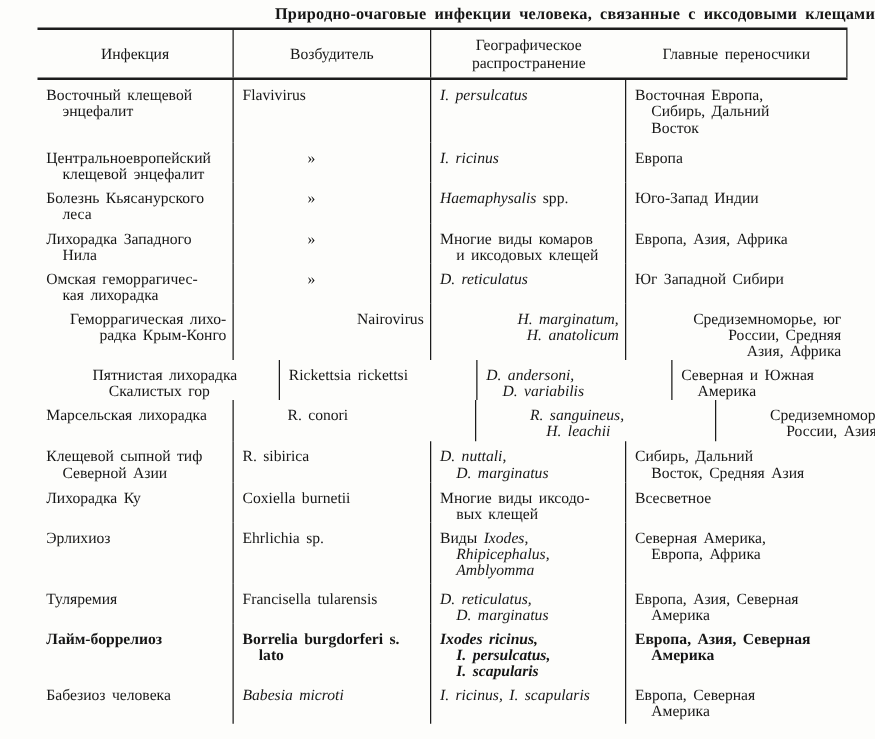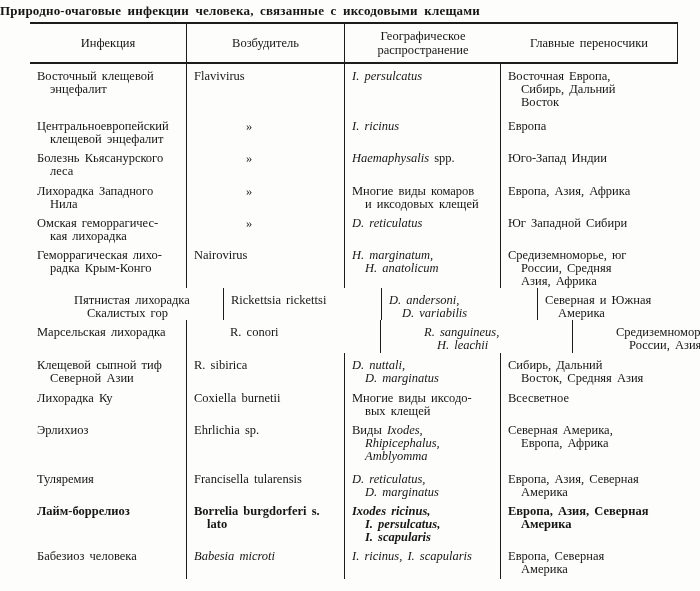--- a/index.html
+++ b/index.html
@@ -8,21 +8,21 @@
     background: #fdfdfb;
     font-family: "Liberation Serif", "DejaVu Serif", serif;
     color: #161616;
     position: relative;
     overflow: hidden;
   }
   .page { position: absolute; inset: 0; }
   .doc-title {
     position: absolute;
     top: 3px; left: 0; right: 0;
-    text-align: left;
+    text-align: right;
     font-weight: bold;
     font-size: 13px;
     word-spacing: 3px;
     letter-spacing: 0.2px;
     font-family: Liberation Serif, serif;
   }
   .table-wrap {
     position: absolute;
     left: 30px; top: 22px;
     width: 648px;
@@ -150,21 +150,21 @@
           <div class="cell c2">
             <div class="line ditto">»</div>
           </div>
           <div class="cell c3">
             <div class="line"><i>D. reticulatus</i></div>
           </div>
           <div class="cell c4">
             <div class="line">Юг Западной Сибири</div>
           </div>
         </div>
-        <div class="body-row" style="min-height: 44px;">
+        <div class="body-row" style="min-height: 44px; text-align: right;">
           <div class="cell c1">
             <div class="line">Геморрагическая лихо-</div>
             <div class="line">радка Крым-Конго</div>
           </div>
           <div class="cell c2">
             <div class="line">Nairovirus</div>
           </div>
           <div class="cell c3">
             <div class="line"><i>H. marginatum,</i></div>
             <div class="line"><i>H. anatolicum</i></div>

